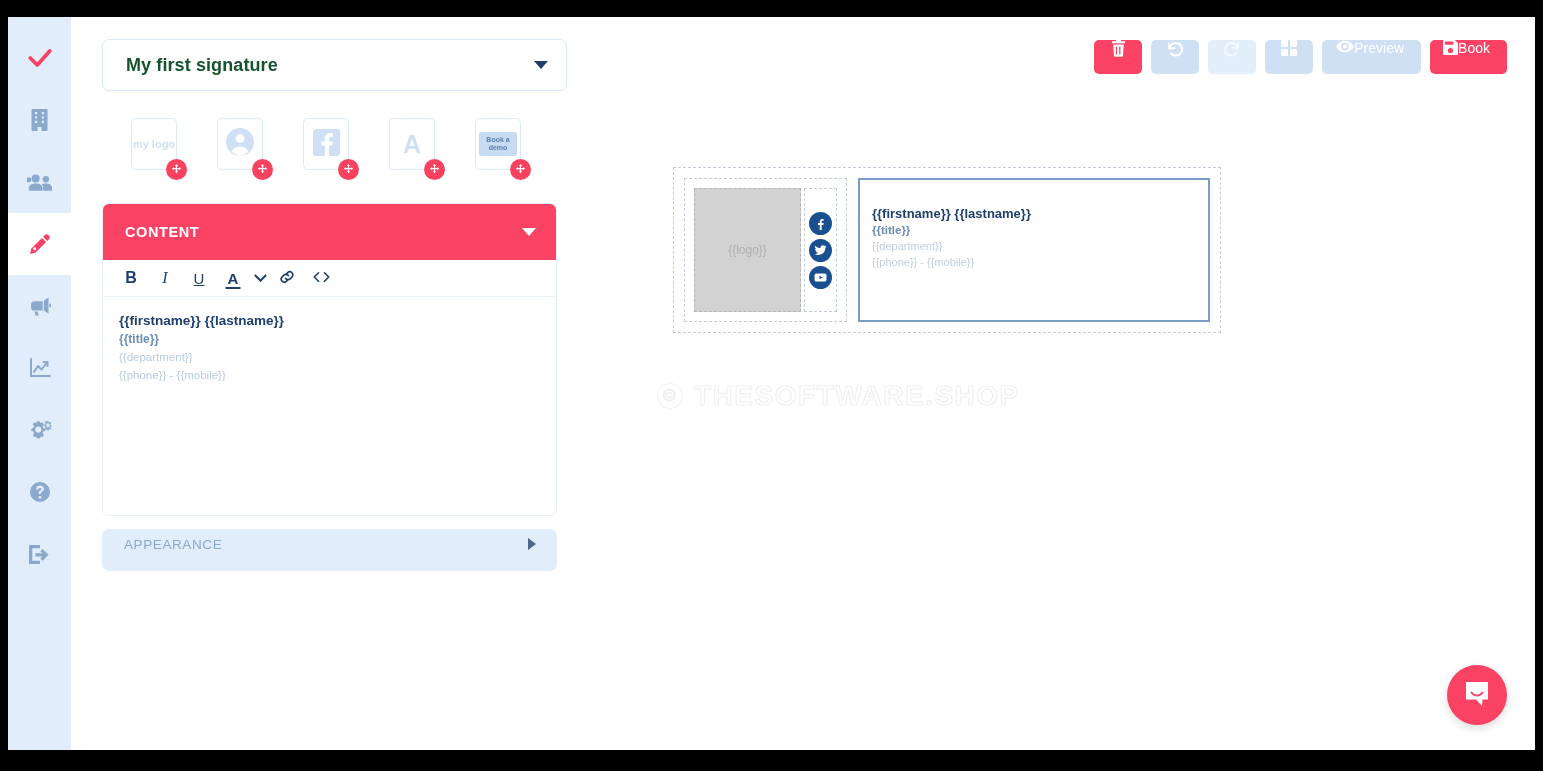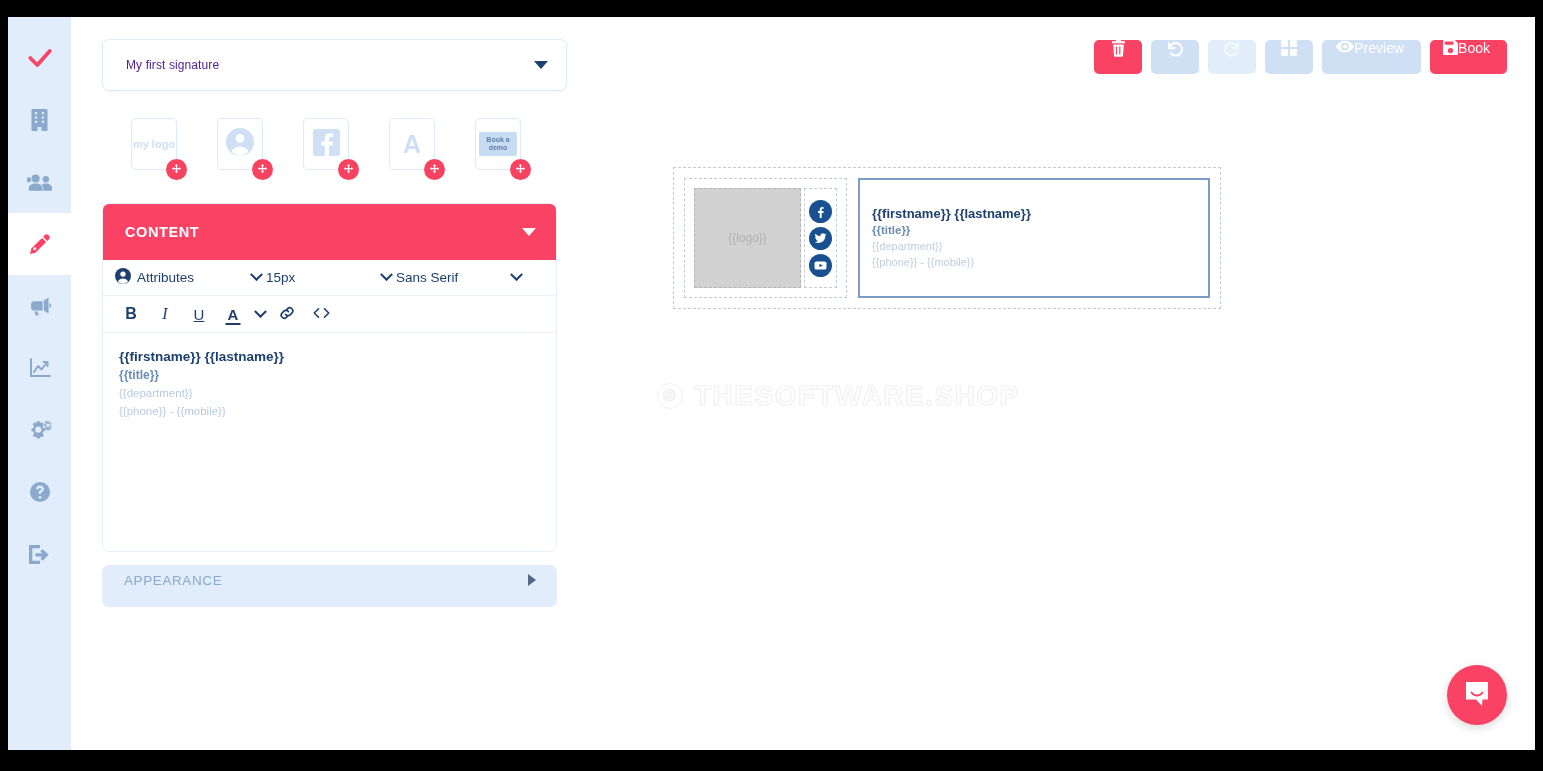--- a/index.html
+++ b/index.html
@@ -97,23 +97,23 @@
     background: #ffffff;
     border: 1px solid #dceaf9;
     border-radius: 7px;
     display: flex;
     align-items: center;
     padding: 0 18px 0 23px;
     justify-content: space-between;
     box-shadow: 0 1px 2px rgba(30,60,110,0.04);
   }
   .sig-select-label {
-    font-size: 12px;
-    font-weight: normal;
-    color: #4c1d95;
+    font-size: 18px;
+    font-weight: bold;
+    color: #14532d;
     letter-spacing: .1px;
   }
   .caret-down {
     width: 0; height: 0;
     border-left: 7px solid transparent;
     border-right: 7px solid transparent;
     border-top: 8px solid #1c3f6e;
   }
 
   
@@ -297,21 +297,21 @@
   }
   .pv-left {
     border: 1px dashed #c3ccd6;
     padding: 9px;
     display: flex;
     gap: 3px;
     align-items: stretch;
   }
   .pv-logo {
     width: 107px;
-    height: 100px;
+    height: 124px;
     background: #d2d2d2;
     border: 1px dashed #b5b5b5;
     display: flex;
     align-items: center;
     justify-content: center;
     color: #b0b0b0;
     font-size: 12px;
   }
   .pv-social {
     border: 1px dashed #c3ccd6;
@@ -603,43 +603,20 @@
         </div>
 
       </div>
 
       <div class="card">
         <div class="card-header">
           <span class="card-header-title">CONTENT</span>
           <span class="caret-white"></span>
         </div>
 
-        <div class="tb-row1">
-          <div class="sel sel-attributes">
-            <span>
-              <svg width="16" height="16" viewBox="0 0 18 18" fill="#1c3f6e">
-                  <circle cx="9" cy="9" r="9"></circle>
-                  <circle cx="9" cy="6.8" r="3" fill="#ffffff"></circle>
-                  <path d="M3.4 15.2c.8-2 3-3.4 5.6-3.4s4.8 1.4 5.6 3.4A8.9 8.9 0 0 1 9 18a8.9 8.9 0 0 1-5.6-2.8z" fill="#ffffff"></path>
-                </svg>
-            </span>
-            <span>Attributes</span>
-            <span class="chev sel-caret"></span>
-          </div>
-
-          <div class="sel sel-size">
-            <span>15px</span>
-            <span class="chev sel-caret"></span>
-          </div>
-
-          <div class="sel sel-font">
-            <span>Sans Serif</span>
-            <span class="chev sel-caret"></span>
-          </div>
-        </div>
 
         <div class="tb-row2">
           <div class="tb-btn tb-b">B</div>
           <div class="tb-btn tb-i">I</div>
           <div class="tb-btn tb-u">U</div>
           <div class="tb-btn tb-a">A</div>
           <div class="tb-btn tb-caret">
             <span class="chev"></span>
           </div>
           <div class="tb-btn">

